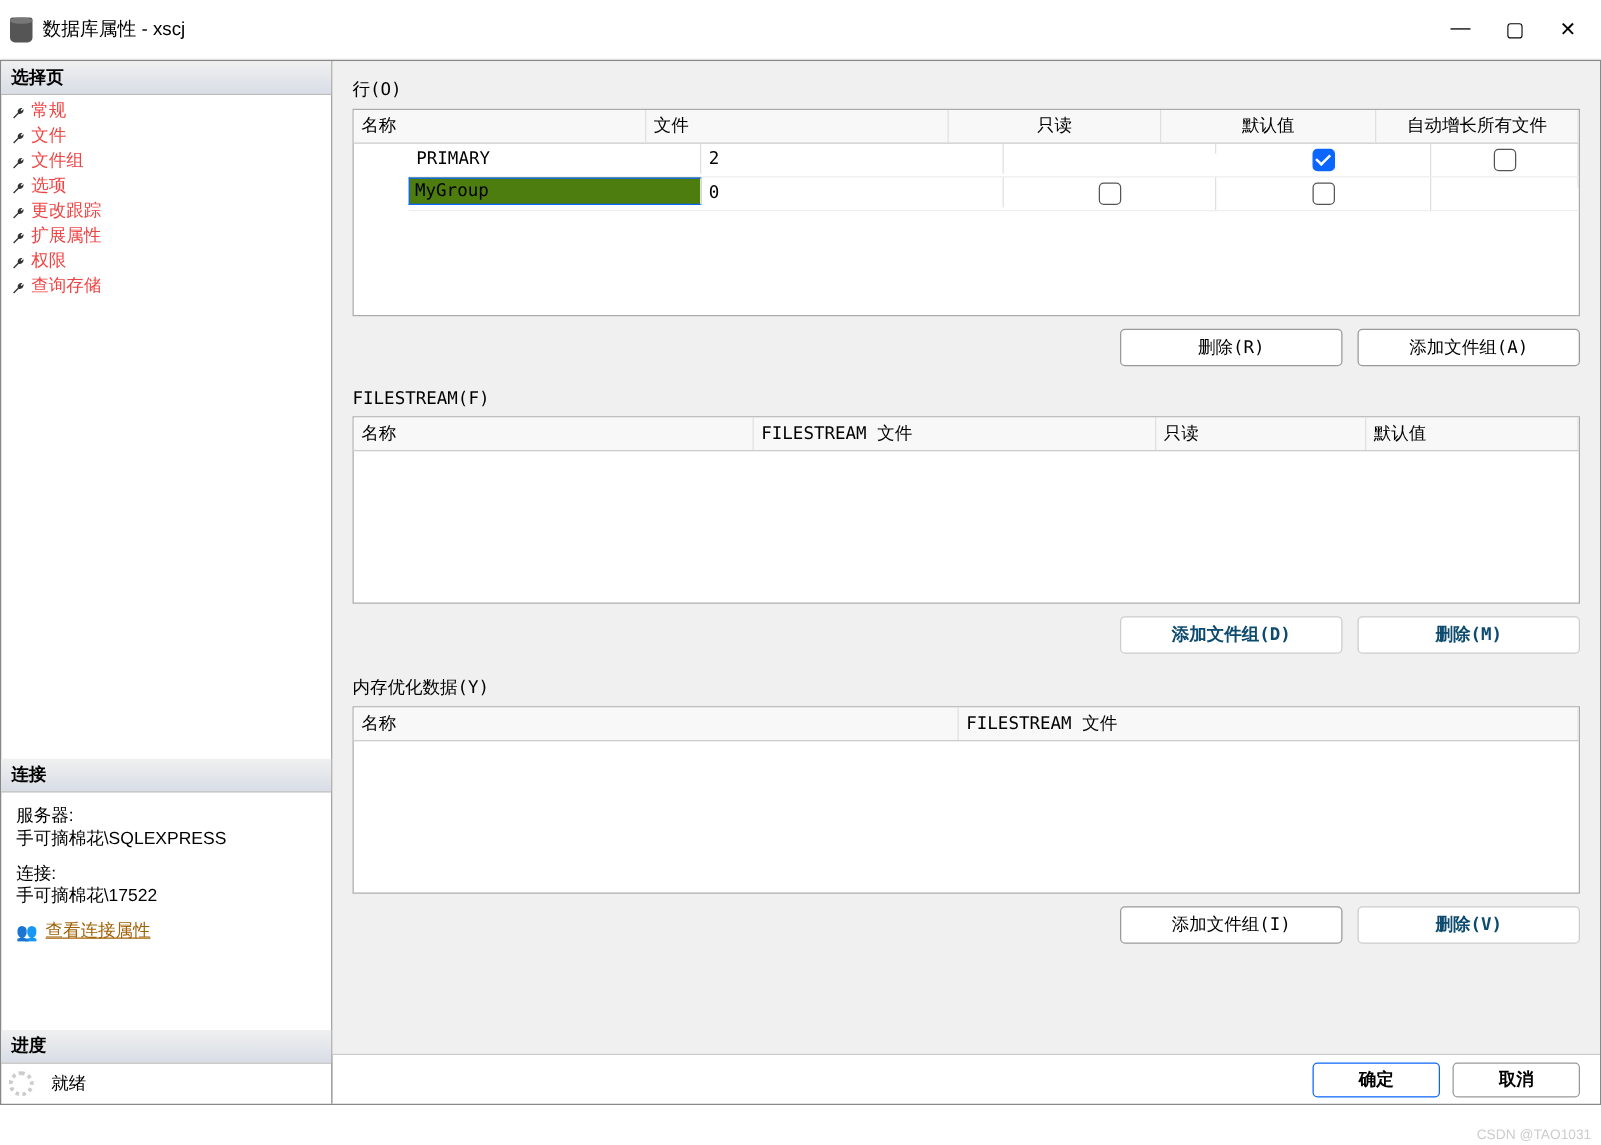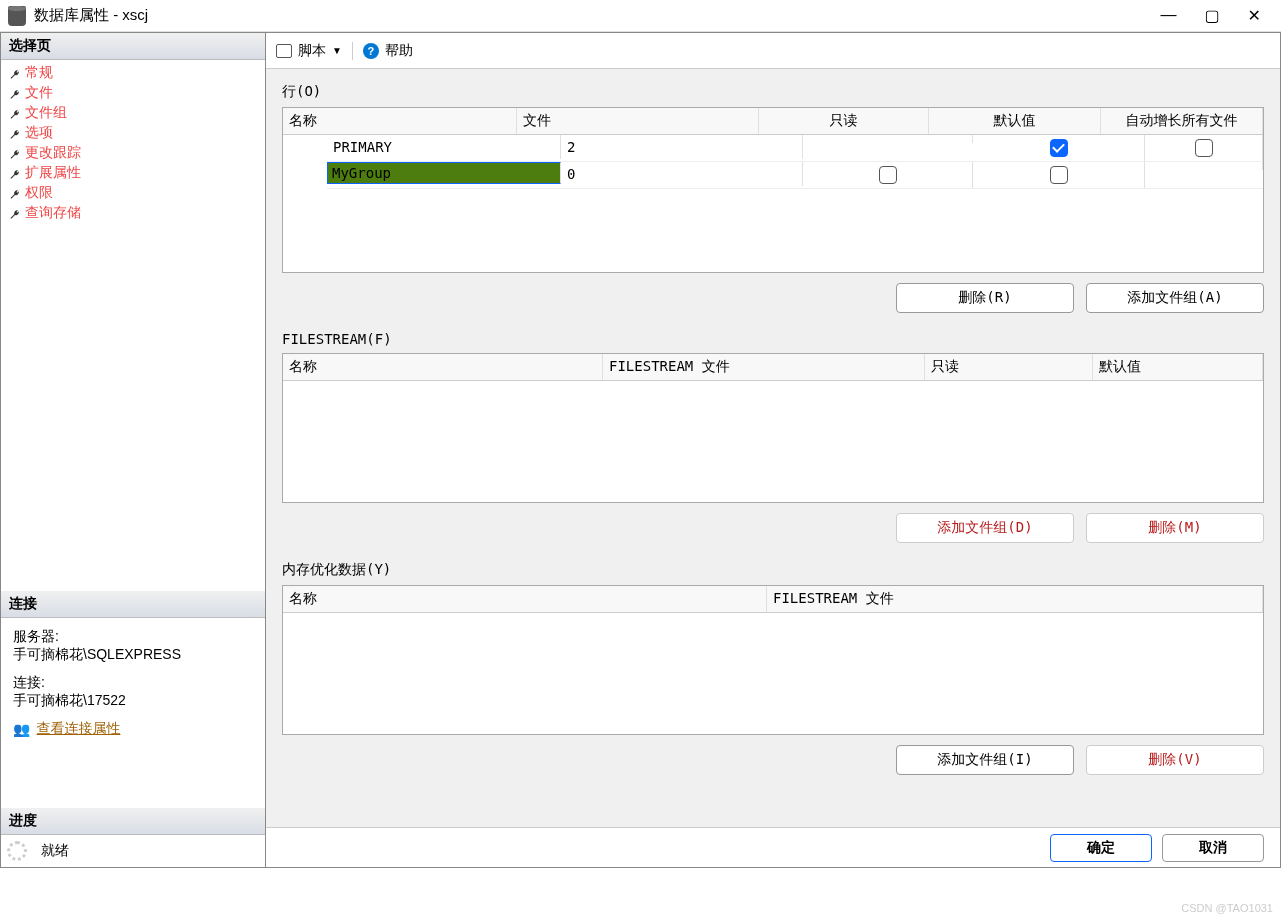--- a/index.html
+++ b/index.html
@@ -1,17 +1,17 @@
 <!DOCTYPE html>
 <html><head>
 <meta charset="utf-8">
 <style>
 * { box-sizing: border-box; margin: 0; padding: 0; font-family: "Microsoft YaHei", "SimSun", sans-serif; }
 body { background: #fff; width: 1281px; height: 916px; overflow: hidden; position: relative; }
-.titlebar { height: 32px; display: flex; align-items: center; padding: 0 8px; border-bottom: 1px solid #e0e0e0; }
+.titlebar { height: 48px; display: flex; align-items: center; padding: 0 8px; border-bottom: 1px solid #e0e0e0; }
 .titlebar .db-icon { width: 18px; height: 20px; background: #555; border-radius: 2px 2px 4px 4px; margin-right: 8px; position: relative; }
 .titlebar .db-icon::before { content:""; position:absolute; top:0; left:0; right:0; height:5px; background:#777; border-radius:50%/60%; }
 .titlebar .title { font-size: 15px; color: #000; }
 .win-controls { margin-left: auto; display: flex; gap: 28px; padding-right: 12px; }
 .win-controls span { font-size: 16px; color: #000; cursor: pointer; font-family: Arial; }
 .main { display: flex; height: 836px; border: 1px solid #888; }
 .sidebar { width: 265px; border-right: 1px solid #888; display: flex; flex-direction: column; }
 .side-head { background: linear-gradient(#f0f0f0,#d8dde6); font-weight: bold; padding: 4px 8px; font-size: 14px; border-bottom: 1px solid #bbb; }
 .side-items { flex: 0 0 auto; padding: 2px 0; }
 .side-item { display: flex; align-items: center; gap: 4px; padding: 0 8px; font-size: 14px; color: #ef4444; cursor: pointer; line-height: 20px; }
@@ -42,21 +42,21 @@
 .c-ro { flex: 0 0 170px; text-align:center;}
 .c-def { flex: 0 0 172px; text-align:center;}
 .c-auto { flex: 1; text-align:center;}
 .grid1 { height: 166px; }
 .cb { width:18px; height:18px; border:1.5px solid #555; border-radius:4px; display:inline-block; vertical-align:middle; background:#fff;}
 .cb.on { background:#0a66ff; border-color:#0a66ff; position:relative;}
 .cb.on::after { content:""; position:absolute; left:4px; top:1px; width:5px; height:9px; border:solid #fff; border-width:0 2px 2px 0; transform:rotate(45deg);}
 .edit-cell { border:1px solid #0a66ff; background:#4d7c0f; padding:2px 4px !important;}
 .btn-row { display:flex; justify-content:flex-end; gap:12px; margin:10px 0 18px;}
 .btn { min-width:178px; height:30px; border:1px solid #999; background:#fff; border-radius:4px; font-size:14px; font-family:"SimSun",monospace; cursor:pointer; display:flex; align-items:center; justify-content:center;}
-.btn.dis { color:#b91c1c; border-color:#ccc; cursor:default;}
+.btn.dis { color:#0c4a6e; border-color:#ccc; cursor:default;font-weight:bold;}
 .grid2 { height:150px;}
 .grid2 .c-name { flex:0 0 320px;}
 .grid2 .c-fs { flex:0 0 322px;}
 .grid2 .c-ro2 { flex:0 0 168px;}
 .grid2 .c-def2 { flex:1;}
 .grid3 { height:150px;}
 .grid3 .c-name3 { flex:0 0 484px;}
 .grid3 .c-fs3 { flex:1;}
 .footer { height:40px; border-top:1px solid #ccc; display:flex; align-items:center; justify-content:flex-end; gap:10px; padding:0 16px;font-weight:bold;}
 .footer .btn { min-width:102px; height:28px; }
@@ -143,28 +143,20 @@
     </div>
     <div style="flex:0 0 60px"></div>
     <div class="side-head">进度</div>
     <div class="ready">
       <span class="spinner"></span>
       <span>就绪</span>
     </div>
   </div>
 
   <div class="content">
-    <div class="toolbar">
-      <span class="script-icon"></span>
-      <span>脚本</span>
-      <span class="drop">▼</span>
-      <span class="sep"></span>
-      <span class="help-icon">?</span>
-      <span>帮助</span>
-    </div>
 
     <div class="body-area">
 
       <div class="section-label">行(O)</div>
       <div class="grid grid1">
         <div class="grid-head">
           <div class="cell c-name">名称</div>
           <div class="cell c-file">文件</div>
           <div class="cell c-ro">只读</div>
           <div class="cell c-def">默认值</div>

